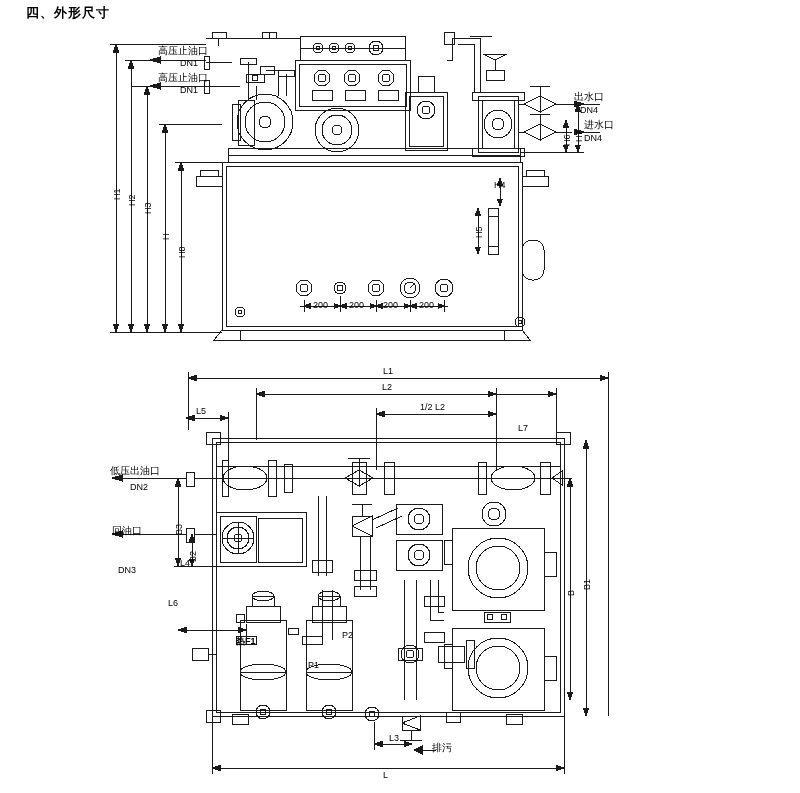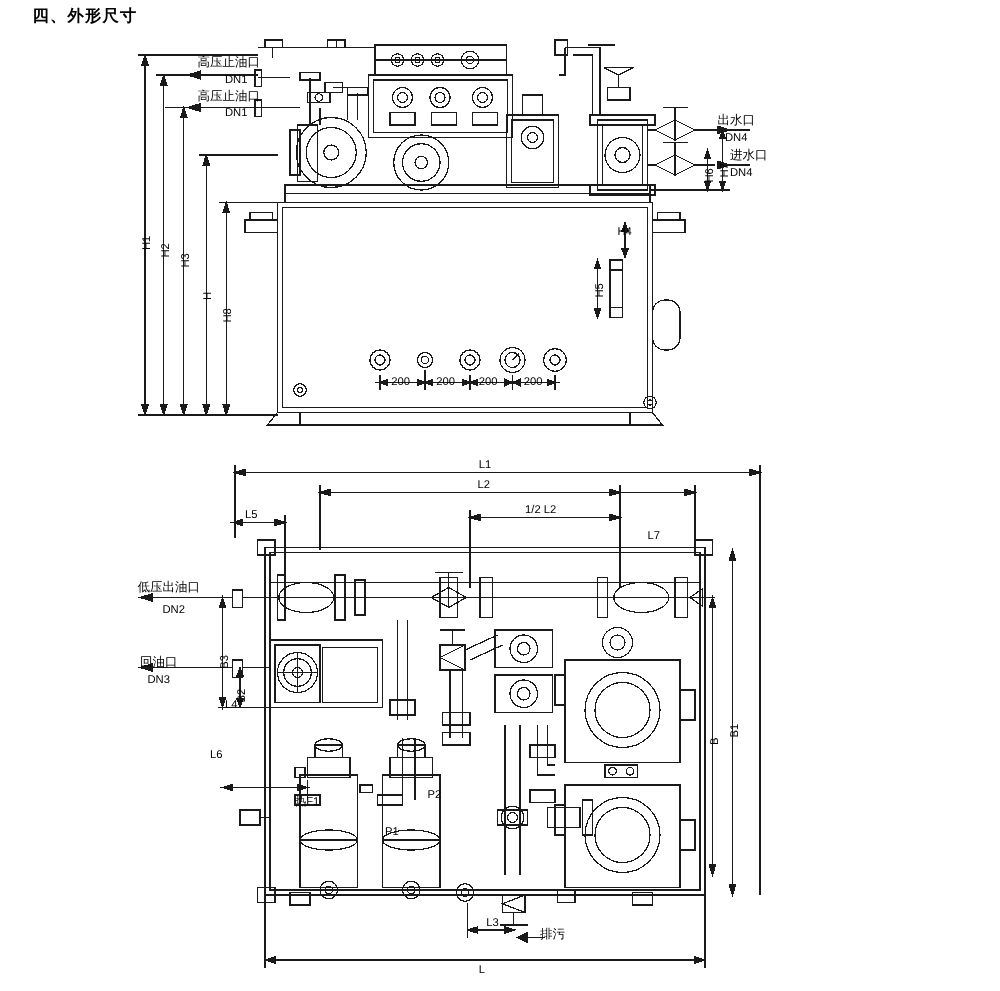--- a/index.html
+++ b/index.html
@@ -430,20 +430,20 @@
   <div class="lbl vert" style="left:188px;top:562px;">B2</div>
   <div class="lbl" style="left:180px;top:558px;">L4</div>
   <div class="lbl" style="left:168px;top:598px;">L6</div>
 
   <div class="lbl vert" style="left:566px;top:596px;">B</div>
   <div class="lbl vert" style="left:582px;top:590px;">B1</div>
 
   <div class="lbl cn" style="left:110px;top:466px;text-align:center;">低压出油口</div>
   <div class="lbl" style="left:130px;top:482px;">DN2</div>
   <div class="lbl cn" style="left:112px;top:526px;">回油口</div>
-  <div class="lbl" style="left:118px;top:538px;">DN3</div>
+  <div class="lbl" style="left:118px;top:565px;">DN3</div>
   <div class="lbl cn" style="left:432px;top:743px;">排污</div>
 
-  <div class="lbl" style="left:236px;top:636px;">热F1</div>
+  <div class="lbl" style="left:236px;top:636px;font-weight:bold;">热F1</div>
   <div class="lbl" style="left:342px;top:630px;">P2</div>
   <div class="lbl" style="left:308px;top:660px;">P1</div>
 
 </div>
 
 </body></html>

